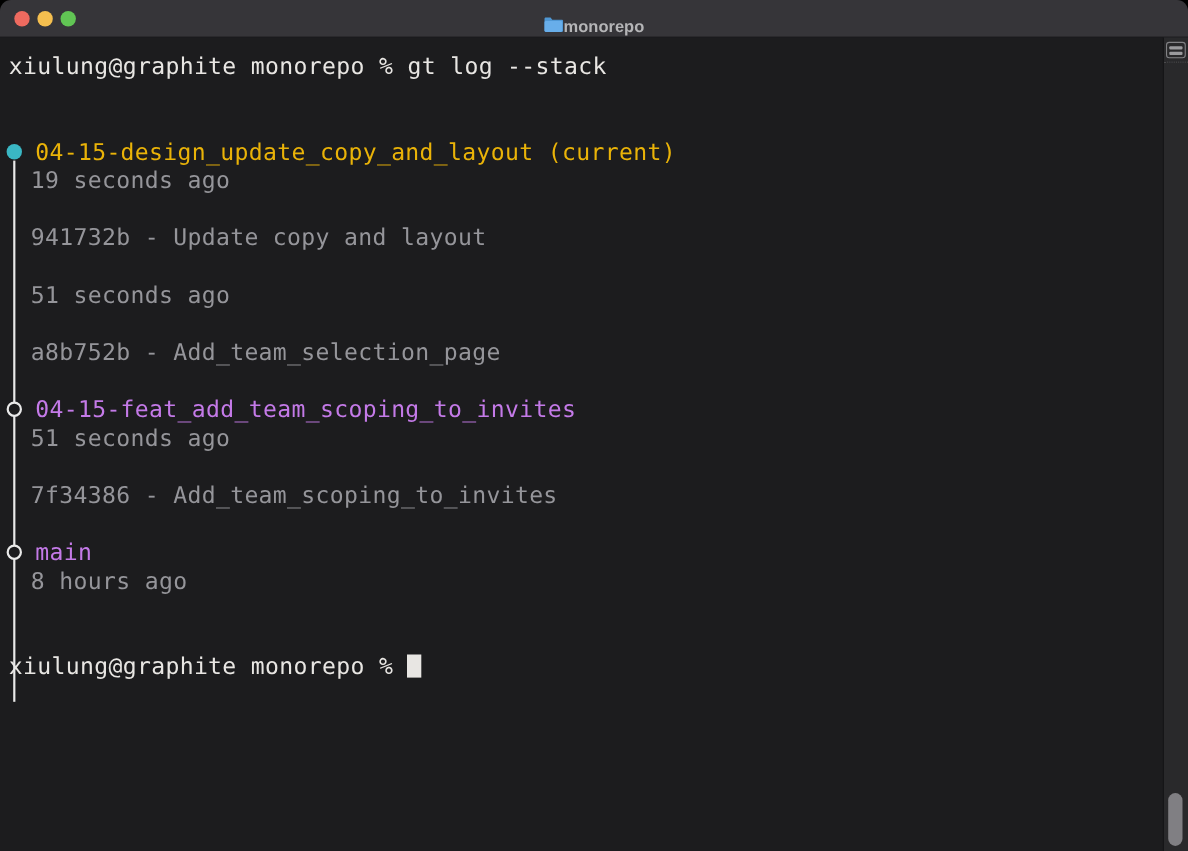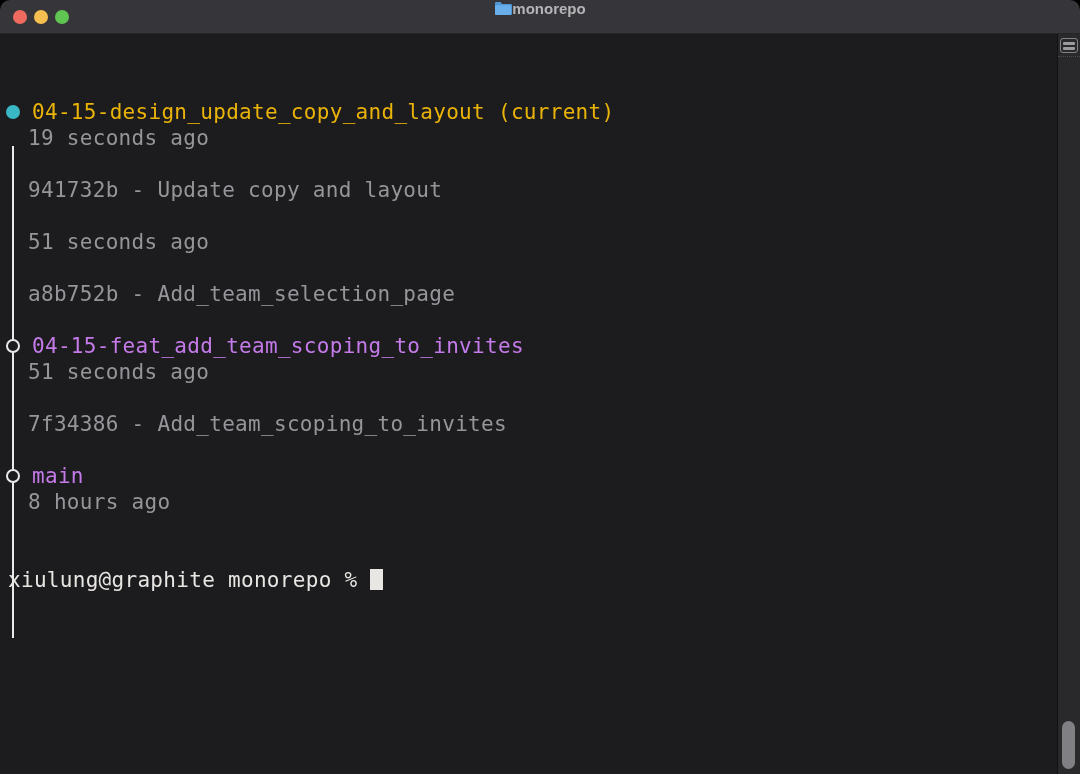--- a/index.html
+++ b/index.html
@@ -18,21 +18,21 @@
     display:flex;align-items:center;
     position:relative;
   }
   .traffic{display:flex;gap:7px;padding-left:13px;}
   .light{width:14px;height:14px;border-radius:50%;}
   .light.red{background:#ee6a5f;}
   .light.yellow{background:#f5bf4f;}
   .light.green{background:#61c554;}
   .title-group{
     position:absolute;left:0;right:0;top:0;bottom:0;
-    display:flex;align-items:flex-start;justify-content:center;
+    display:flex;align-items:flex-end;justify-content:center;
     pointer-events:none;
   }
   .window-title{
     font-family:"Liberation Sans","DejaVu Sans",sans-serif;
     font-weight:700;font-size:15px;color:#b5b5b7;
   }
   
   .terminal{
     position:relative;flex:1;
     background:#1c1c1e;
@@ -97,20 +97,21 @@
             <path d="M1 2.2 C1 1.5 1.6 1 2.3 1 h4.2 l1.6 1.9 h8.6 c.7 0 1.3.6 1.3 1.3 v8.5 c0 .7-.6 1.3-1.3 1.3 H2.3 C1.6 14 1 13.4 1 12.7 Z" fill="#4f97d4"></path>
             <rect x="1" y="4.2" width="16" height="9.8" rx="1.3" fill="#68aeea"></rect>
           </svg></span>
       <span class="window-title">monorepo</span>
     </div>
   </div>
 
   <div class="terminal">
     <div class="graph-line"></div>
 
+    <div class="trow"><span>xiulung@graphite monorepo % </span><span>gt log --stack</span></div>
     <div class="trow"></div>
     <div class="trow"></div>
 
     <div class="trow branch"><span class="marker filled"></span><span class="cyan">04-15-design_update_copy_and_layout</span><span class="cyan"> (current)</span></div>
     <div class="trow indent muted">19 seconds ago</div>
     <div class="trow"></div>
     <div class="trow indent muted"><span>941732b</span><span> - </span><span>Update copy and layout</span></div>
     <div class="trow"></div>
 
     <div class="trow indent muted">51 seconds ago</div>

